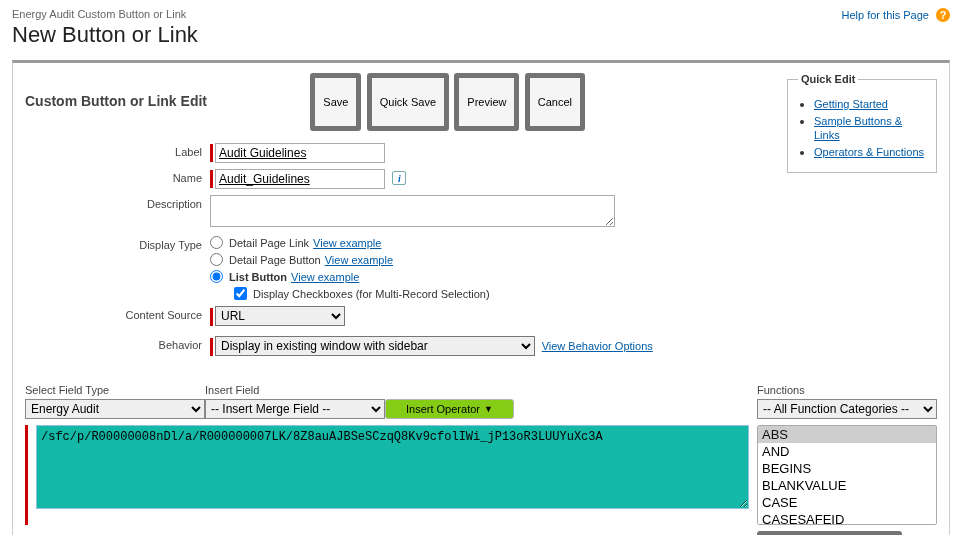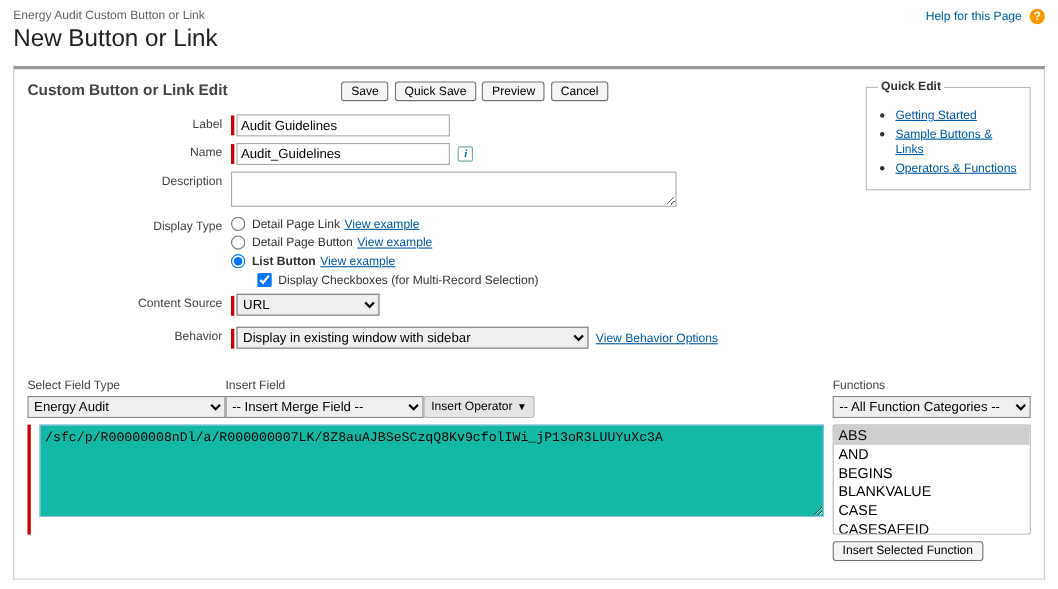--- a/index.html
+++ b/index.html
@@ -6,53 +6,53 @@
   body { font-family: Arial, Helvetica, sans-serif; font-size: 12px; color: #333; background: #fff; width: 962px; }
   .page-top { padding: 8px 12px 4px; }
   .breadcrumb { font-size: 11px; color: #666; }
   .page-title { font-size: 22px; font-weight: normal; color: #222; margin-top: 2px; }
   .help-link { position: absolute; top: 8px; right: 12px; font-size: 11px; }
   .help-link a { color: #015ba7; text-decoration: none; }
   .help-icon { display: inline-block; width: 14px; height: 14px; border-radius: 50%; background: #f90; color: #fff; text-align: center; line-height: 14px; font-weight: bold; font-size: 11px; margin-left: 4px; }
   .main-panel { margin: 8px 12px 0; border: 1px solid #ccc; border-top: 3px solid #999; padding: 10px 12px 16px; position: relative; }
   .section-header { font-size: 14px; font-weight: bold; color: #444; display: inline-block; }
   .btn-row { display: inline-block; margin-left: 100px; }
-  .sf-btn { font-size: 11px; padding: 2px 8px; background: #f5f5f5; border: 1px solid #737373; border-radius: 3px; cursor: pointer; margin-right: 2px; }
+  .sf-btn { font-size: 11px; padding: 18px 8px; background: #f5f5f5; border: 5px solid #737373; border-radius: 3px; cursor: pointer; margin-right: 2px; }
   .quick-tips { position: absolute; top: 10px; right: 12px; width: 150px; border: 1px solid #bbb; padding: 8px 10px 10px; }
   .quick-tips legend { font-size: 11px; font-weight: bold; padding: 0 3px; }
   .quick-tips ul { list-style: disc; padding-left: 16px; margin-top: 4px; }
   .quick-tips li { margin-bottom: 3px; }
   .quick-tips a, .link { color: #015ba7; text-decoration: underline; cursor: pointer; font-size: 11px; }
   .form-area { margin-top: 12px; }
   .form-row { display: flex; align-items: flex-start; margin-bottom: 6px; }
   .form-label { width: 185px; text-align: right; padding-right: 8px; font-size: 11px; color: #444; padding-top: 3px; }
   .form-control { flex: 1; }
   .req-bar { display: inline-block; width: 3px; height: 18px; background: #c00; vertical-align: middle; margin-right: 2px; }
-  input[type=text].txt { width: 194px; font-size: 12px; padding: 2px 3px; border: 1px solid #aaa; vertical-align: middle; }
+  input[type=text].txt { width: 170px; font-size: 12px; padding: 2px 3px; border: 1px solid #aaa; vertical-align: middle; text-decoration: underline; }
   .info-icon { display: inline-block; width: 14px; height: 14px; border: 1px solid #7aa; color: #06c; font-family: serif; font-style: italic; font-weight: bold; text-align: center; line-height: 13px; font-size: 10px; margin-left: 4px; cursor: pointer; border-radius:2px; }
   textarea.desc { width: 405px; height: 32px; border: 1px solid #aaa; resize: both; font-family: Arial; font-size:12px; padding:2px; }
   .radio-row { display: flex; align-items: center; margin-bottom: 4px; }
   .radio-row input[type=radio] { margin-right: 6px; }
   .radio-row .rlabel { font-size: 11px; margin-right: 4px; }
   .radio-row .rlabel.sel { font-weight: bold; }
   .view-ex { font-size: 11px; }
   .cb-row { display: flex; align-items: center; margin: 4px 0 0 24px; }
   .cb-row input { margin-right: 6px; }
   .cb-row span { font-size: 11px; }
   select.sel-wide { width: 320px; font-size: 12px; padding: 1px; border:1px solid #777; }
   select.sel-med { width: 130px; font-size: 12px; padding: 1px; border:1px solid #777; }
   select.sel-w { font-size: 12px; padding:1px; border:1px solid #888; }
   .lower { display: flex; gap: 0; margin-top: 28px; }
   .lcol-label { font-size: 11px; color: #444; margin-bottom: 3px; }
   .lcol { display: flex; flex-direction: column; }
   .lcol.ft { width: 180px; }
   .lcol.if { width: 180px; }
   .lcol.op { justify-content: flex-end; }
   .lcol.fn { margin-left: auto; width: 180px; }
-  .oper-btn { font-size: 11px; padding: 3px 6px; background: #e5e5e5; border: 1px solid #b5b5b5; border-radius:3px; cursor:pointer; display:flex; align-items:center; gap:4px; }
+  .oper-btn { font-size: 11px; padding: 3px 20px; background: #84cc16; border: 1px solid #b5b5b5; border-radius:3px; cursor:pointer; display:flex; align-items:center; gap:4px; }
   .chev { font-size: 9px; }
   .editor-row { display:flex; gap:8px; margin-top:6px; }
   .req-bar-tall { width:3px; background:#c00; }
   textarea.editor { flex:1; height:84px; font-family: "Courier New", monospace; font-size: 12px; padding:4px; border:1px solid #92c0e0; background:#14b8a6; resize:vertical; }
   select.fn-list { height:100px; font-size:13px; border:1px solid #aaa; }
   .fn-list option { padding:1px 4px; }
   .post-fn { margin-left:auto; width:180px; margin-top:6px; text-align:left; }
 </style>
 </head>
 <body>

